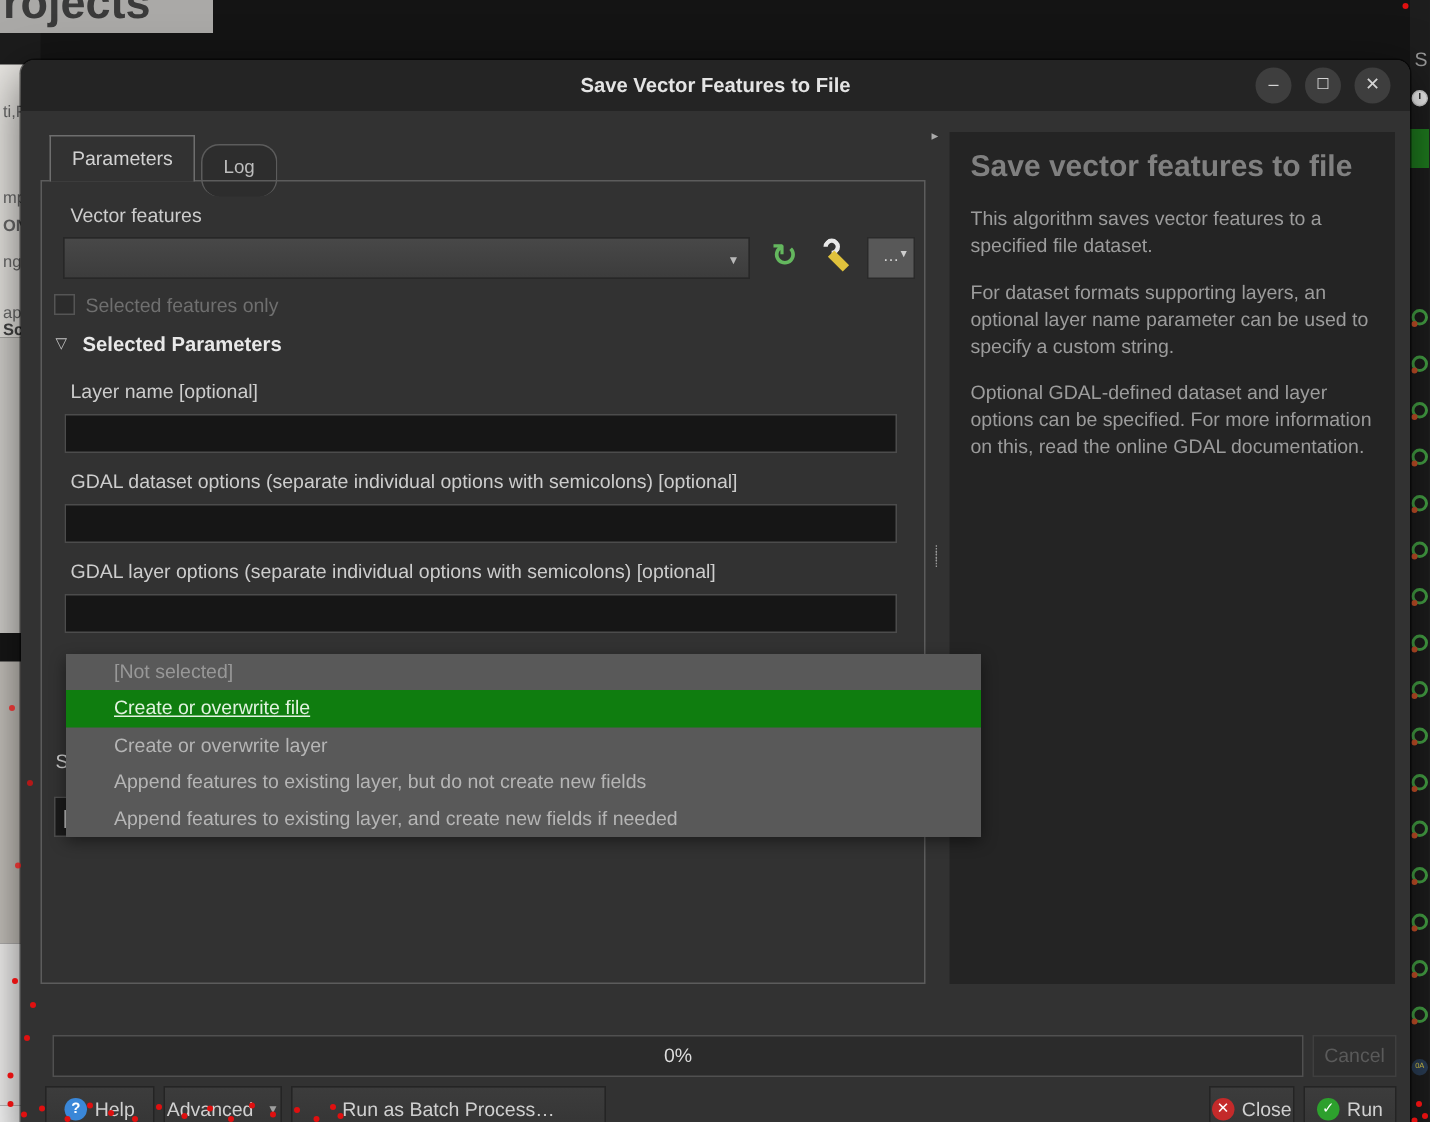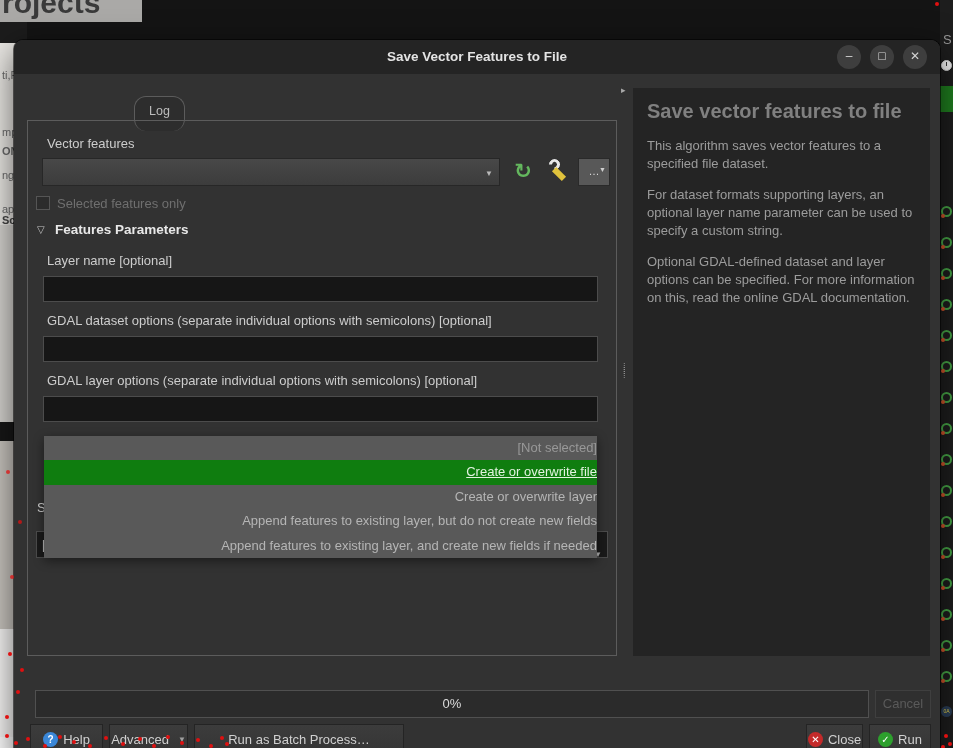--- a/index.html
+++ b/index.html
@@ -59,21 +59,21 @@
 
   .checkbox { position:absolute; width:14px; height:14px; border:1px solid #555; background:#2c2c2c; }
   .adv-tri { position:absolute; font-size:10px; color:#c4c4c4; }
   .adv-lbl { position:absolute; font-size:13.5px; font-weight:bold; color:#e8e8e8; white-space:nowrap; }
 
   
   .hidden-combo { position:absolute; left:22px; top:491px; width:572px; height:27px; background:#1a1a1a; border:1px solid #4c4c4c; z-index:1; color:#bdbdbd; font-size:13px; line-height:25px; padding-left:5px; }
   .hidden-combo .arrow { position:absolute; right:5px; top:10px; font-size:8px; color:#b0b0b0; }
 
   
-  .popup { position:absolute; left:30px; top:396px; width:553px; height:122px; background:#595959; z-index:6; box-shadow:0 3px 10px rgba(0,0,0,.45);text-align:right; }
+  .popup { position:absolute; left:30px; top:396px; width:610px; height:122px; background:#595959; z-index:6; box-shadow:0 3px 10px rgba(0,0,0,.45); }
   .dd-item { position:relative; height:24.4px; line-height:24.4px; font-size:13px; color:#b5b5b5; padding-left:32px; white-space:nowrap; overflow:hidden; }
   .dd-item.dim { color:#989898; }
   .dd-item.selected { background:#0f7d0f; color:#e2f3e0; text-decoration:underline; }
 
   
   .split-arrow { position:absolute; left:607px; top:45px; font-size:9px; color:#aaaaaa; }
   .split-dots { position:absolute; left:609px; top:325px; width:5px; height:30px; color:#9a9a9a; font-size:9px; line-height:4px; letter-spacing:0; }
 
   
   .help-panel { position:absolute; left:619px; top:48px; width:297px; height:568px; background:#242424; padding:12px 14px; overflow:hidden; }
@@ -144,40 +144,41 @@
 
   <div class="dialog">
 
     <div class="titlebar">
       <div class="title">Save Vector Features to File</div>
       <div class="winbtn min">–</div>
       <div class="winbtn max">☐</div>
       <div class="winbtn close">✕</div>
     </div>
 
+    <div class="tab active">Parameters</div>
     <div class="tab inactive">Log</div>
     <div class="groupbox"></div>
 
     <span class="lbl" style="left:33px; top:96px;">Vector features</span>
     <div class="combo" style="left:28px; top:118px; width:458px;">
       <span style="position:absolute;left:6px;top:5px;font-size:13px;color:#ccc;"></span>
       <span class="arrow">▼</span>
     </div>
     <div class="icon-iterate" style="left:497px; top:119px;">↻</div>
     <div class="icon-wrench" style="left:533px; top:118px;">
       <span class="head"></span>
       <span class="handle"></span>
     </div>
     <div class="dots-btn" style="left:564px; top:118px;">…<span class="arrow">▼</span></div>
 
     <div class="checkbox" style="left:22px; top:156px;"></div>
     <span class="lbl dim" style="left:43px; top:156px;">Selected features only</span>
 
     <span class="adv-tri" style="left:23px; top:184px;">▽</span>
-    <span class="adv-lbl" style="left:41px; top:182px;">Features Parameters</span>
+    <span class="adv-lbl" style="left:41px; top:182px;">Selected Parameters</span>
 
     <span class="lbl" style="left:33px; top:213px;">Layer name [optional]</span>
     <div class="field" style="left:29px; top:236px; width:555px;">
       <span style="position:absolute;left:5px;top:5px;font-size:13px;color:#ccc;"></span>
     </div>
 
     <span class="lbl" style="left:33px; top:273px;">GDAL dataset options (separate individual options with semicolons) [optional]</span>
     <div class="field" style="left:29px; top:296px; width:555px;">
       <span style="position:absolute;left:5px;top:5px;font-size:13px;color:#ccc;"></span>
     </div>

